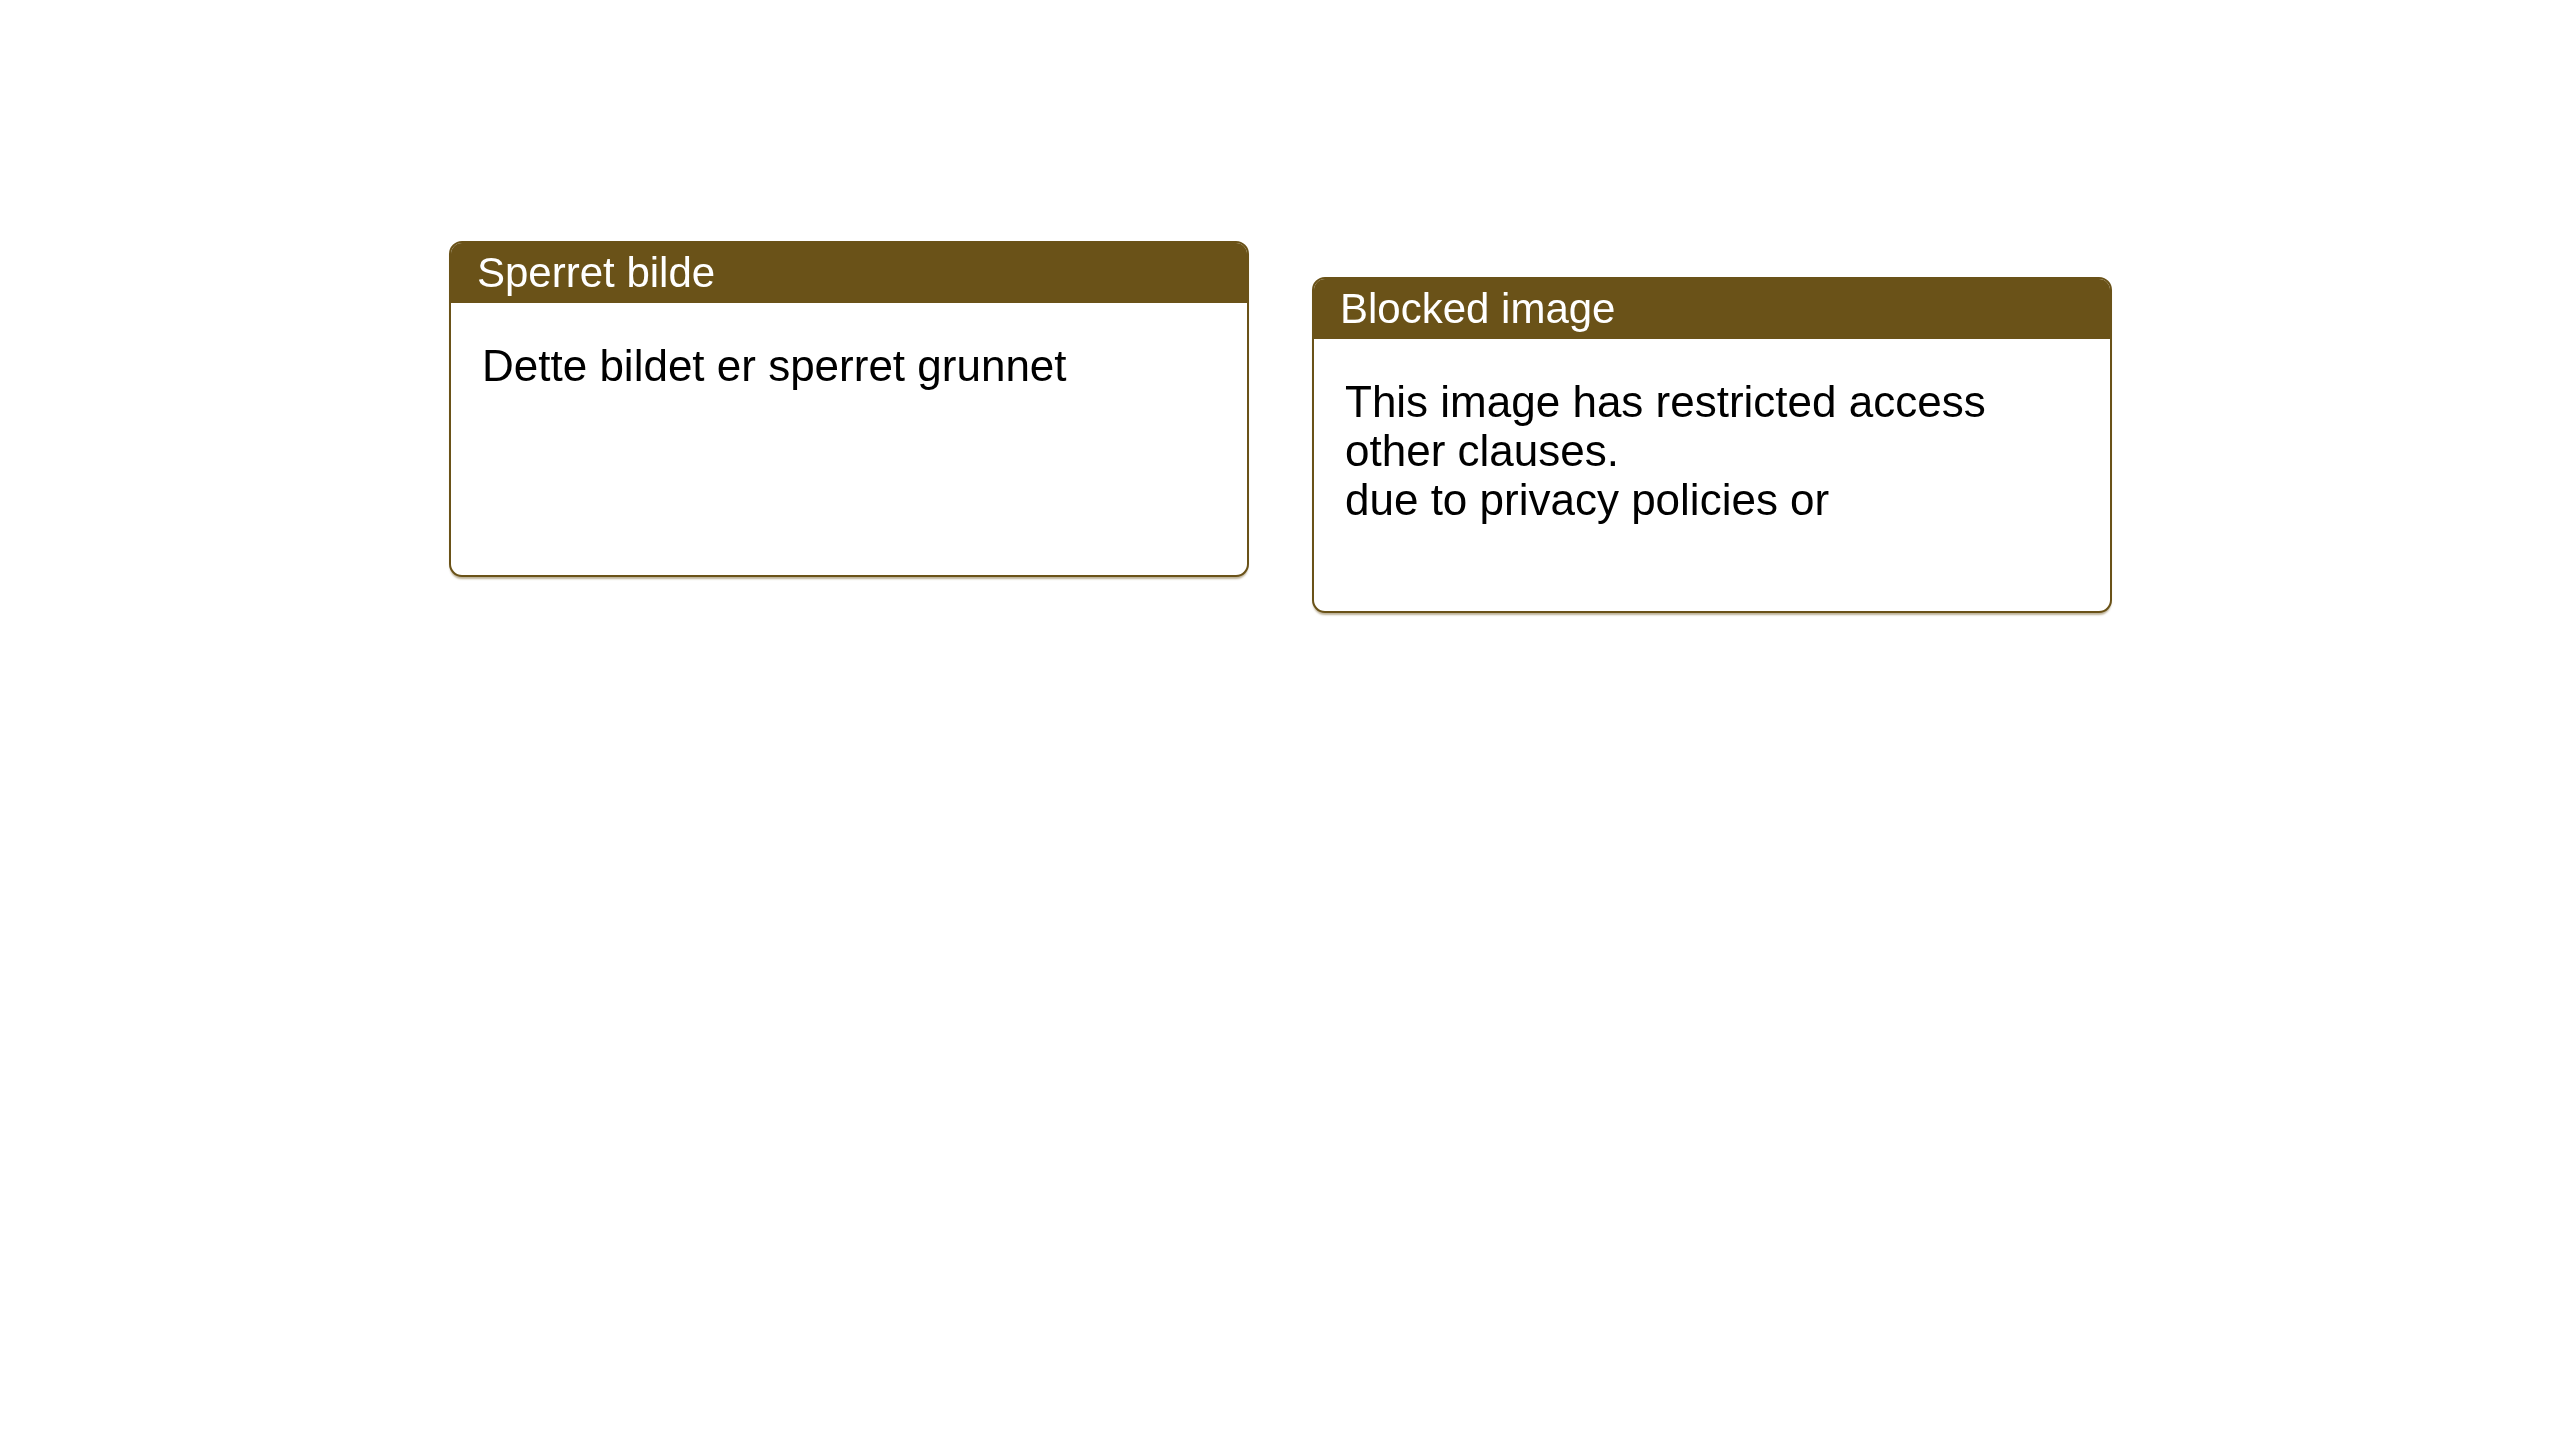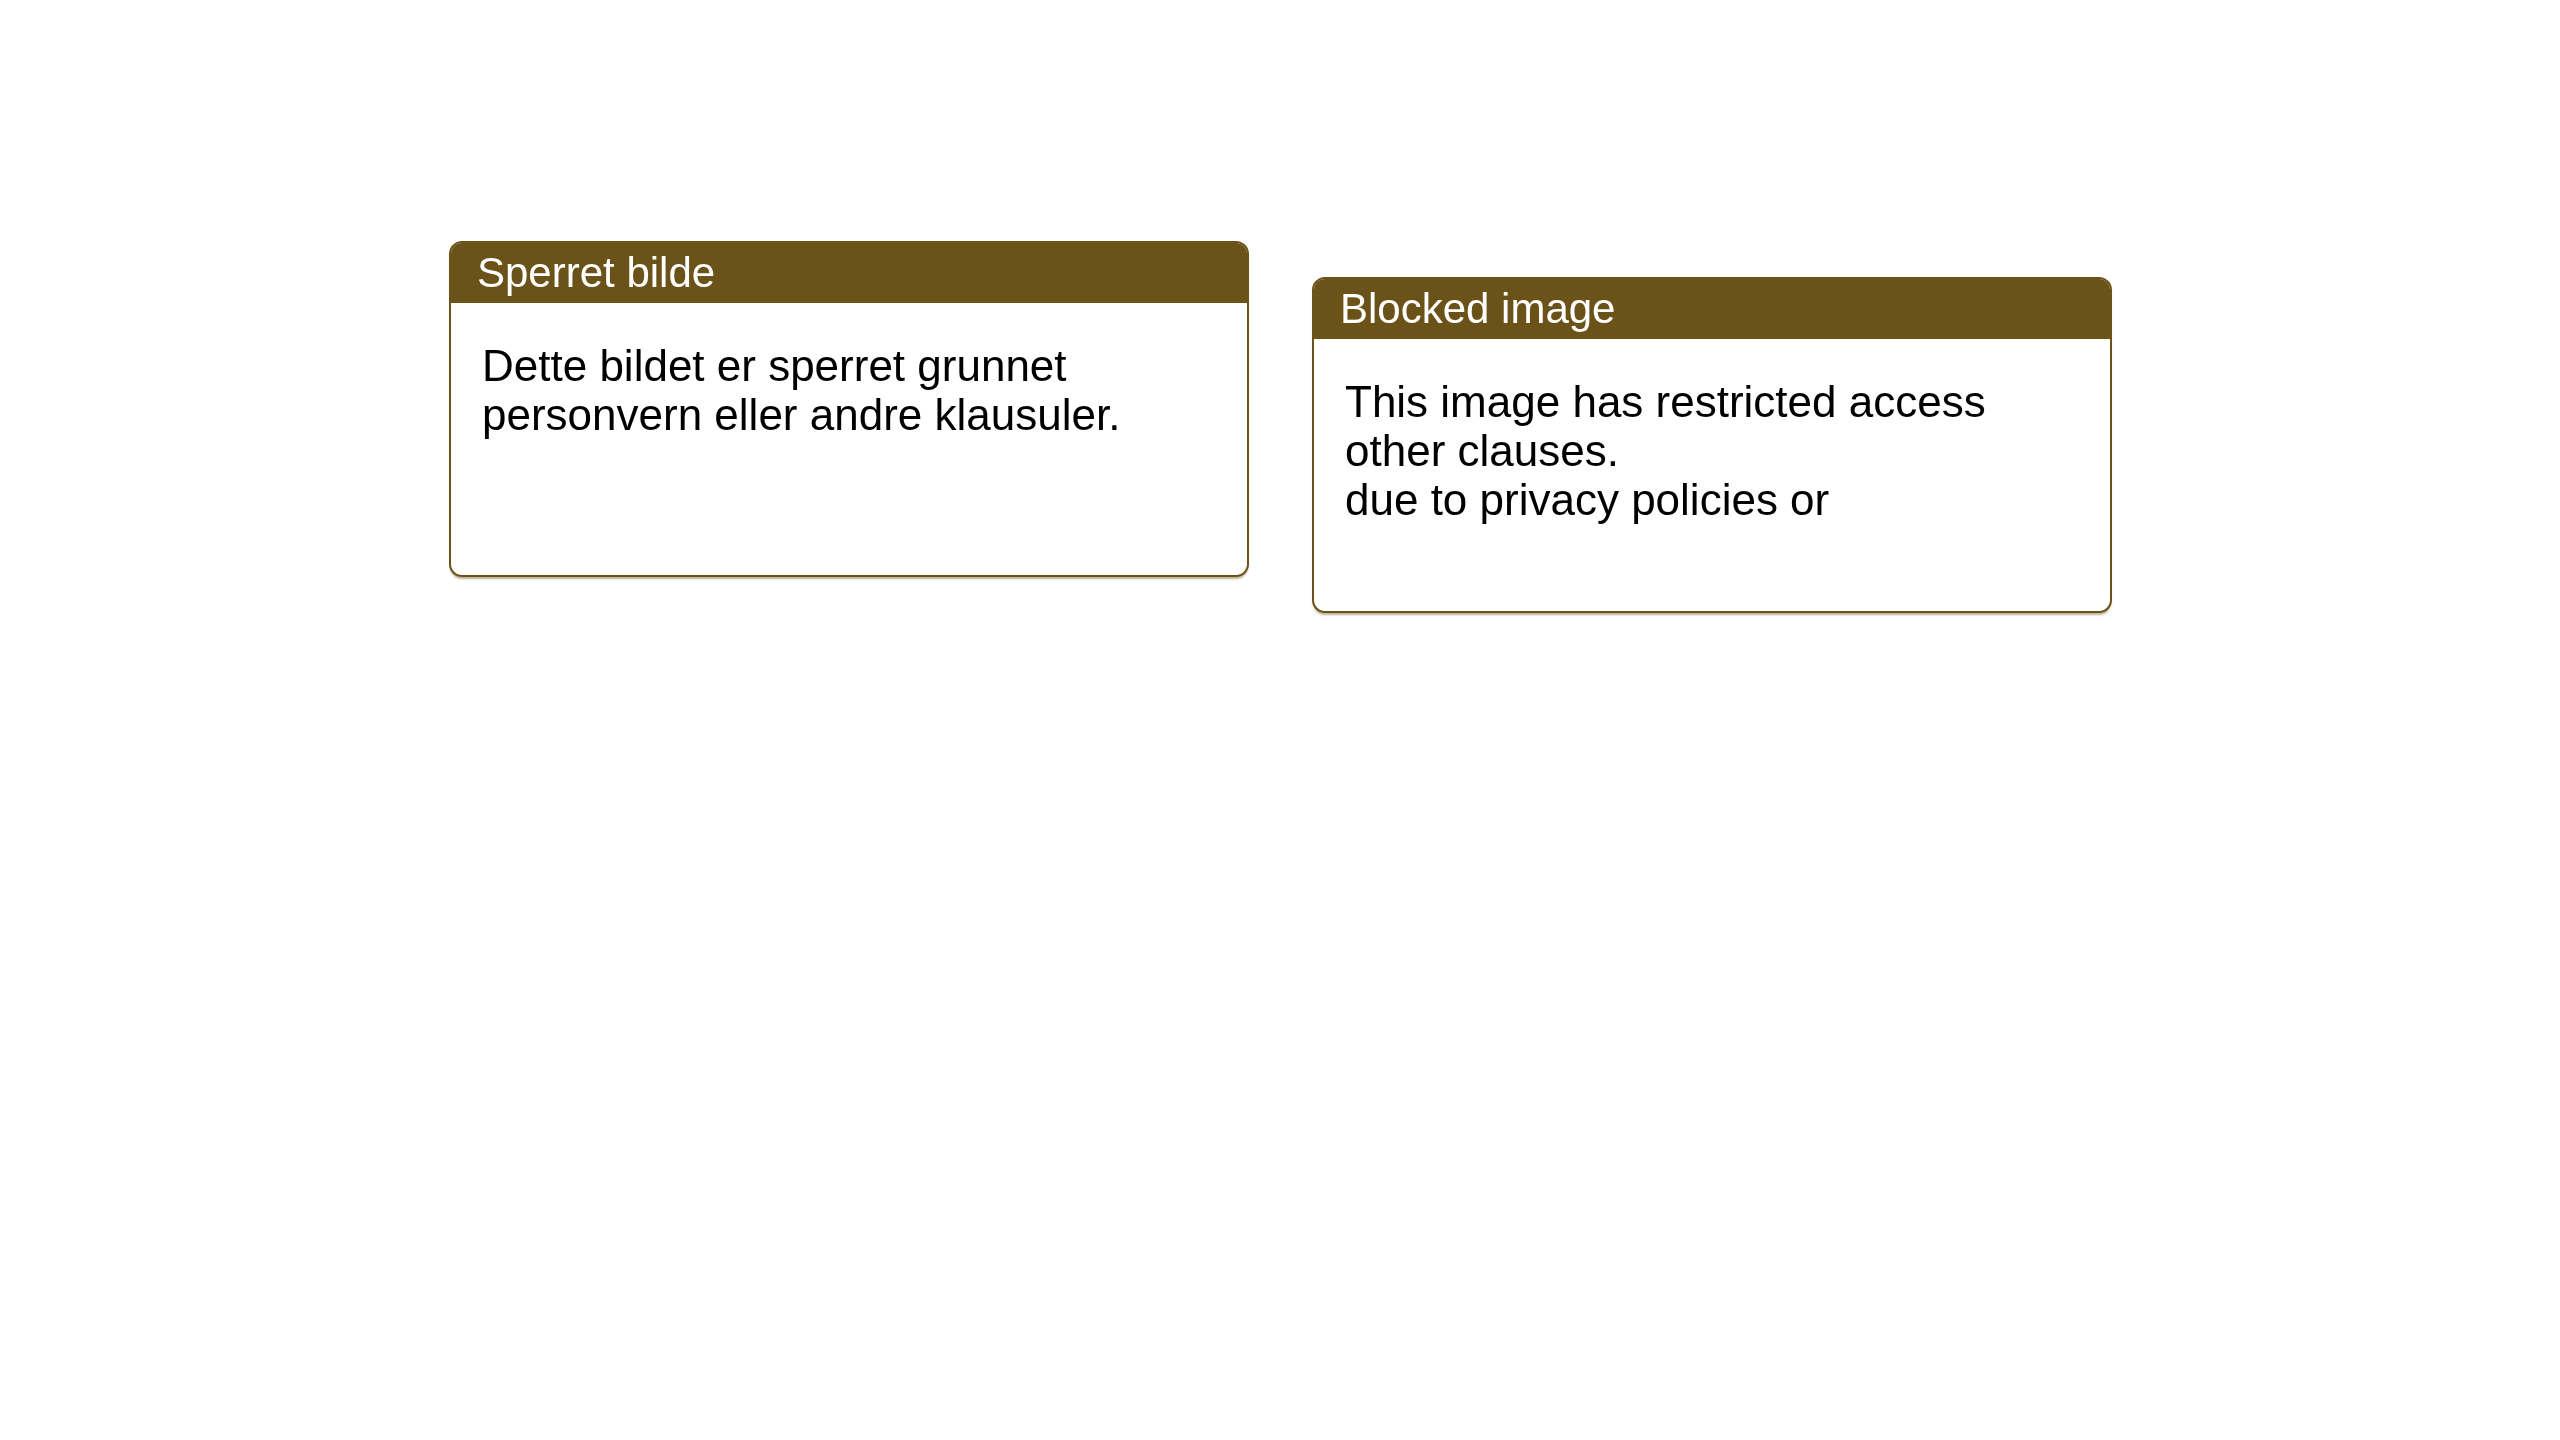--- a/index.html
+++ b/index.html
@@ -63,21 +63,20 @@
 <body>
 
 <div class="page">
 
   <div class="notice-card card-no">
     <div class="card-header">
       <span>Sperret bilde</span>
     </div>
     <div class="card-body">
       <div class="line">Dette bildet er sperret grunnet</div>
-      <div class="line">personvern eller andre klausuler.</div>
     </div>
   </div>
 
   <div class="notice-card card-en">
     <div class="card-header">
       <span>Blocked image</span>
     </div>
     <div class="card-body">
       <div class="line">This image has restricted access</div>
       <div class="line">other clauses.</div>

